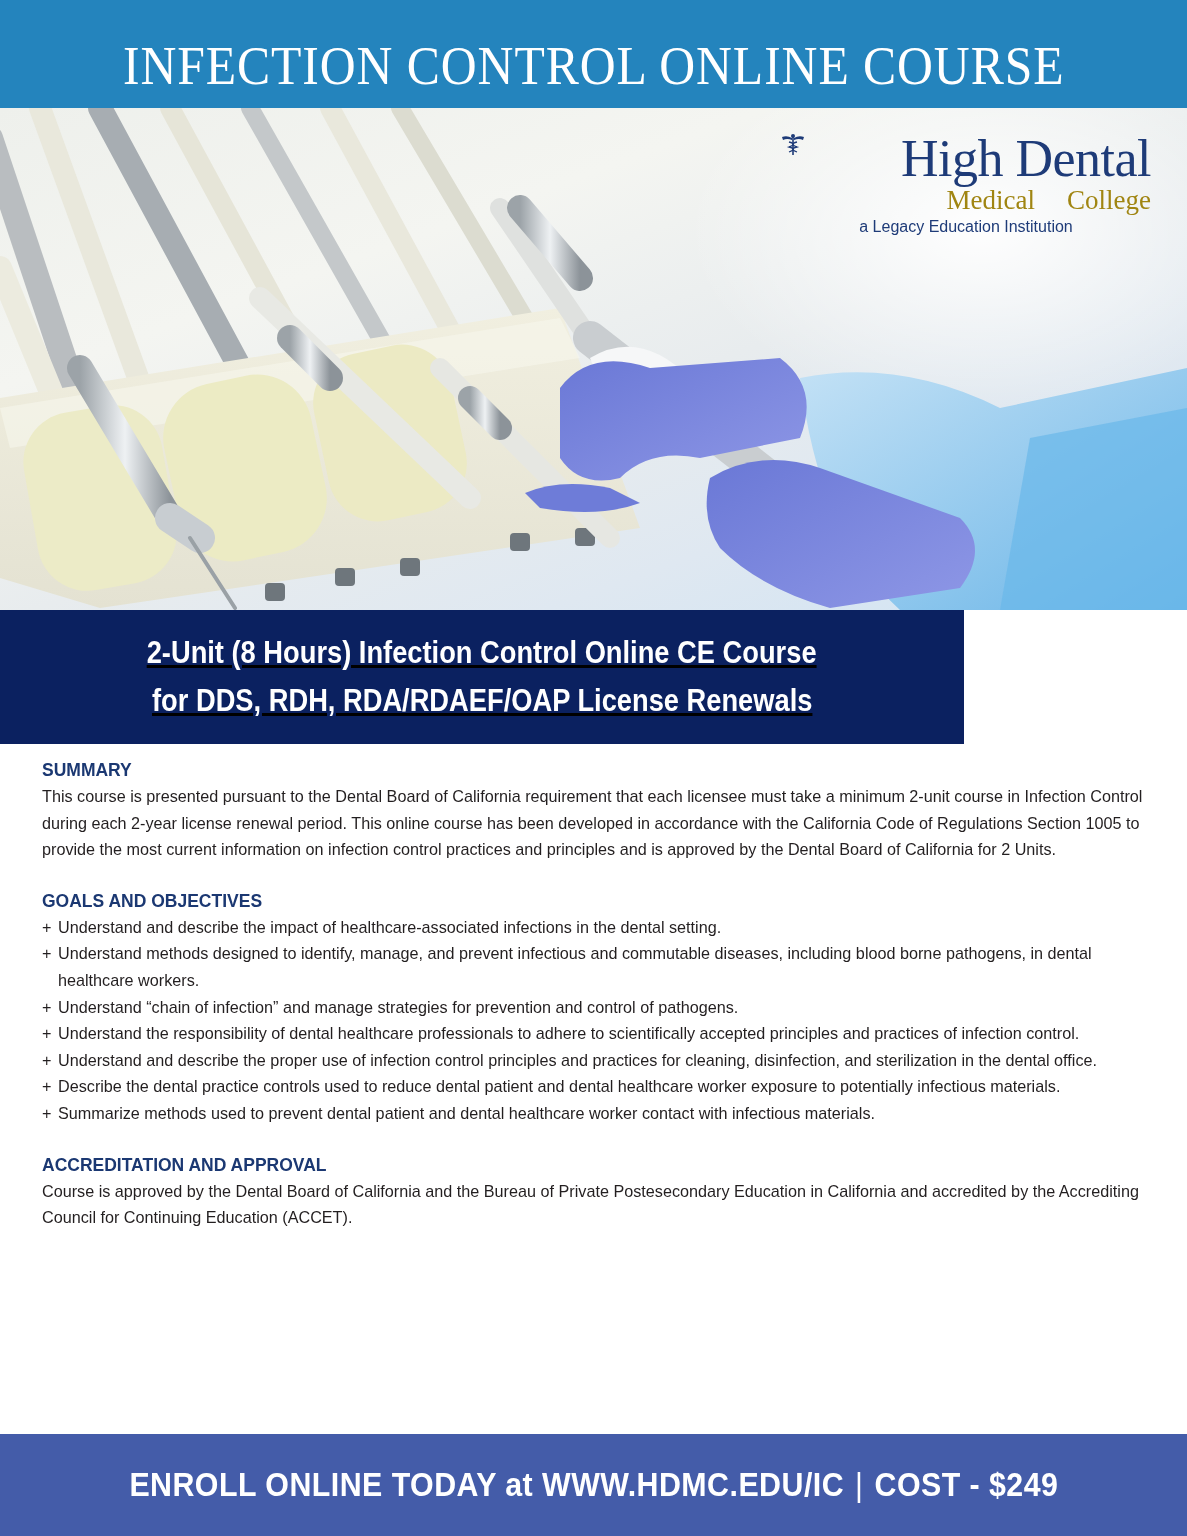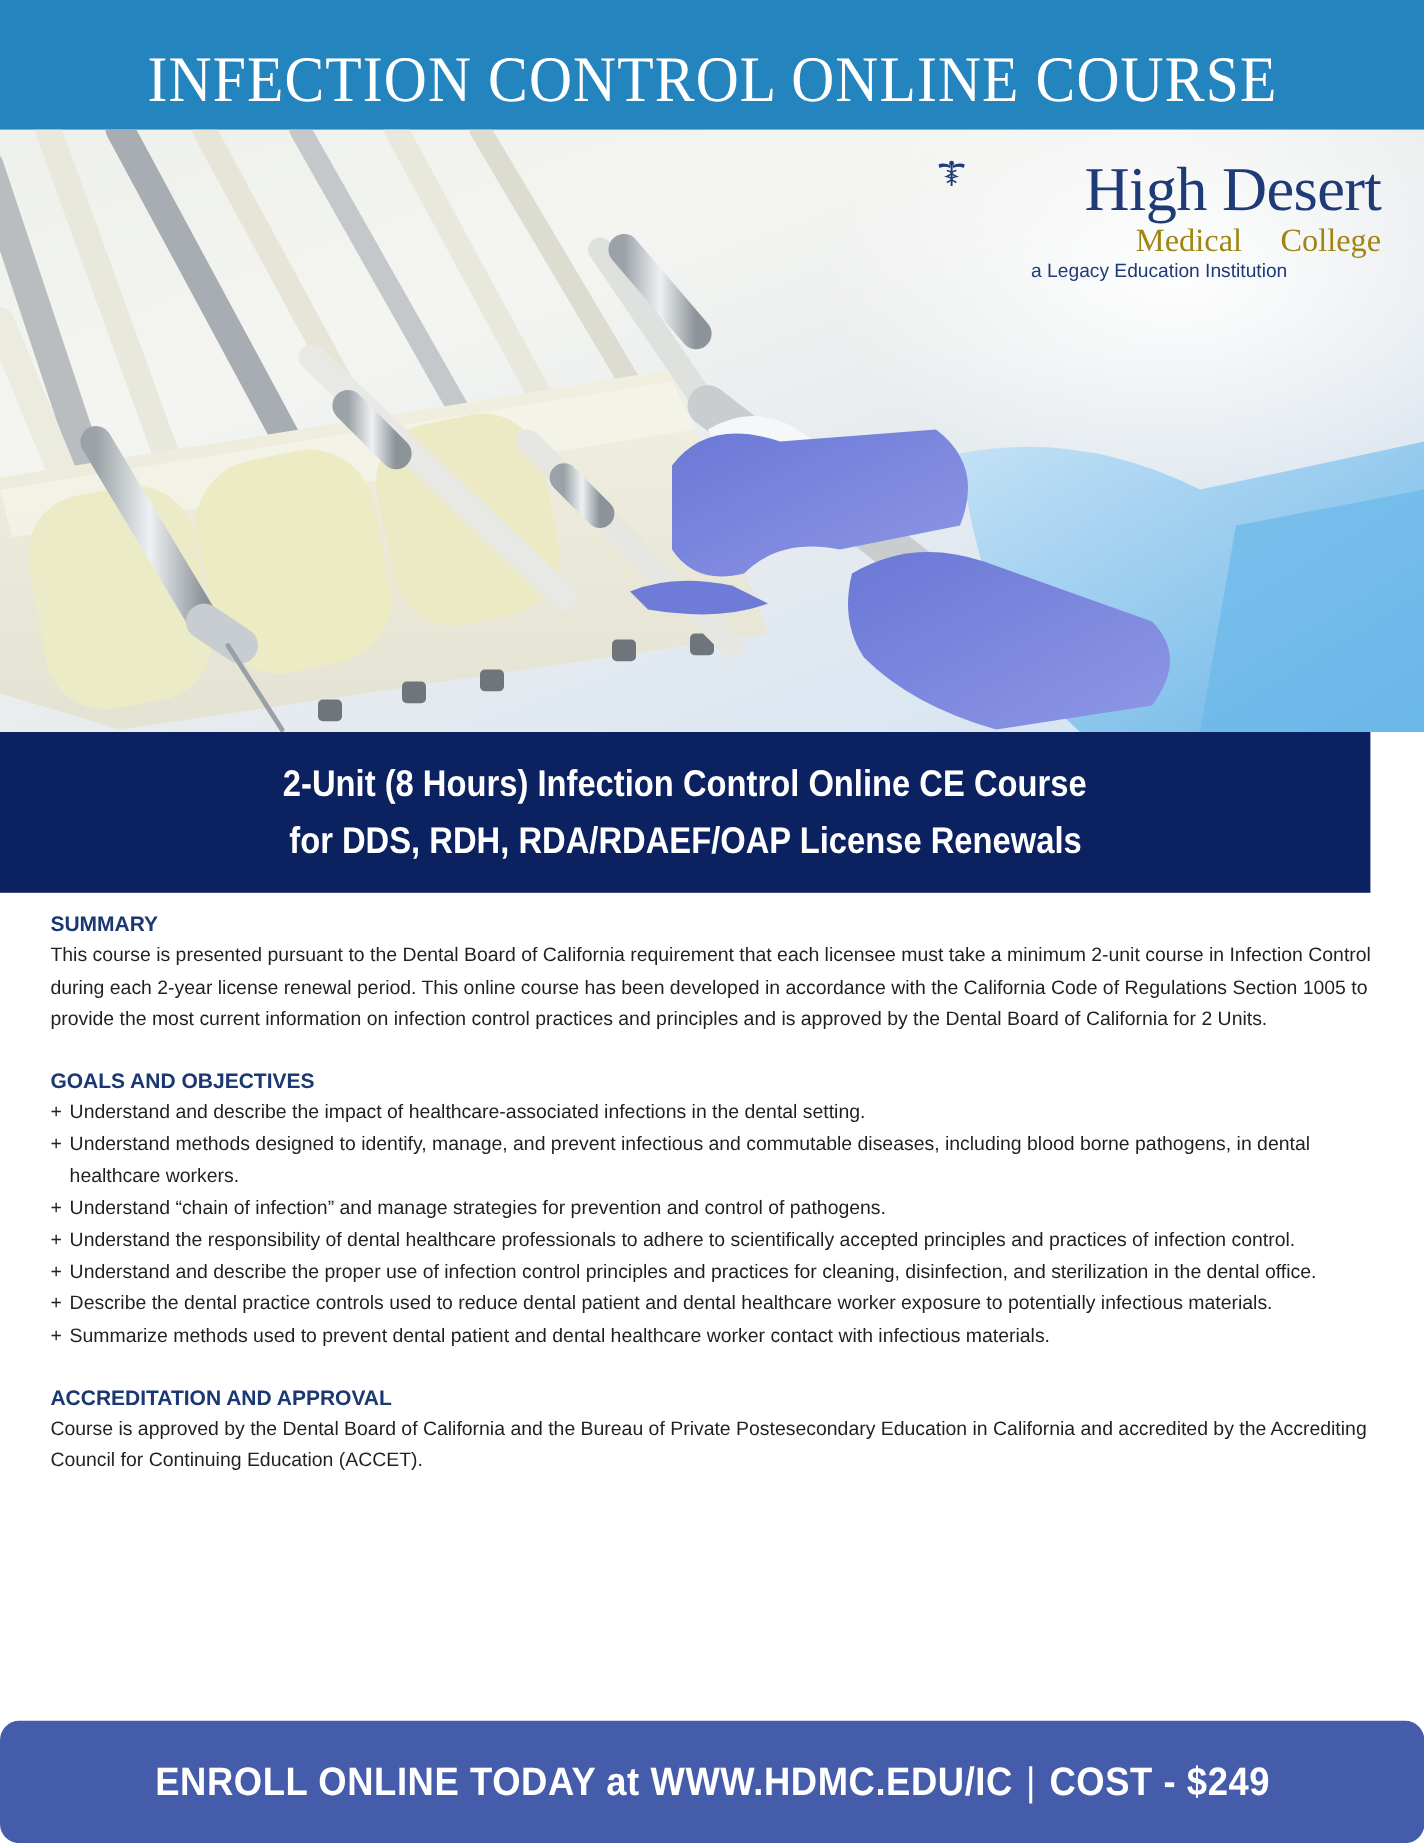--- a/index.html
+++ b/index.html
@@ -41,23 +41,23 @@
     font-family: "Liberation Serif", "DejaVu Serif", serif;
     color: #a08512; font-size: 27px; line-height: 28px;
     display: flex; justify-content: flex-end; align-items: center; gap: 4px;
   }
   .logo-sub .caduceus { display: inline-block; width: 24px; height: 24px; }
   .logo-tag {
     color: #1e3b78; font-size: 16px; line-height: 22px; margin-top: 2px; text-align: center;
   }
 
   .sub-banner {
-    position: absolute; left: 0; top: 610px; width: 1142px; height: 134px;
+    position: absolute; left: 0; top: 610px; width: 964px; height: 134px;
     background: #0b2160;
-    display: flex; flex-direction: column; align-items: center; justify-content: center;
+    display: flex; flex-direction: column; align-items: center; justify-content: center; text-decoration: underline;
   }
   .sub-banner .line {
     color: #ffffff; font-weight: bold; font-size: 31px; line-height: 48px;
     transform: scaleX(0.88); white-space: nowrap;
   }
 
   .content {
     position: absolute; left: 42px; top: 757px; width: 1120px;
     color: #231f20; font-size: 16.2px; line-height: 26.6px;
   }
@@ -65,21 +65,21 @@
   .section h2 {
     color: #1b3872; font-size: 17.5px; font-weight: bold; line-height: 26px;
   }
   .section p { white-space: normal; }
   .goals li { list-style: none; padding-left: 16px; text-indent: -16px; }
   .goals li .plus { display: inline-block; width: 16px; text-indent: 0; }
 
   .bottom-banner {
     position: absolute; left: 0; top: 1434px; width: 1187px; height: 102px;
     background: #445ca9;
-    display: flex; align-items: center; justify-content: center; border-radius: 16px;
+    display: flex; align-items: center; justify-content: center;
   }
   .bottom-banner .cta {
     color: #ffffff; font-weight: bold; font-size: 33px; letter-spacing: 0.5px;
     white-space: nowrap; transform: scaleX(0.92);
   }
   .bottom-banner .cta .sep { display: inline-block; margin: 0 12px; font-weight: normal; }
 </style>
 </head>
 <body>
 
@@ -153,21 +153,21 @@
     <path d="M590 230 L860 440" stroke="#c9cdd0" stroke-width="34" stroke-linecap="round"></path>
 
     <path d="M590 250 Q640 220 690 270 L680 340 Q640 330 610 300 Z" fill="#f6f7f8"></path>
 
     <path d="M560 280 Q590 240 650 260 L780 250 Q820 280 800 330 L700 350 Q650 340 620 370 Q580 380 560 350 Z" fill="url(#glove)"></path>
     <path d="M525 385 Q560 370 610 380 L640 395 Q600 410 540 400 Z" fill="#6e7cd8"></path>
     <path d="M710 370 Q760 340 820 360 L960 410 Q990 440 960 480 L830 500 Q760 480 720 440 Q700 410 710 370 Z" fill="url(#glove)"></path>
   </svg>
 
   <div class="logo">
-    <div class="logo-main">High Desert</div>
+    <div class="logo-main">High Dental</div>
     <div class="logo-sub">
       <span>Medical</span>
       <span class="caduceus">
         <svg width="24" height="24" viewBox="0 0 24 24">
           <path d="M1 5 Q6 3 11 6 L11 8 Q6 6 2 8 Z M23 5 Q18 3 13 6 L13 8 Q18 6 22 8 Z" fill="#1e3b78"></path>
           <circle cx="12" cy="4" r="2" fill="#1e3b78"></circle>
           <rect x="11.2" y="5" width="1.6" height="18" fill="#1e3b78"></rect>
           <path d="M8 10 Q16 12 8 15 Q16 17 8 20 M16 10 Q8 12 16 15 Q8 17 16 20" stroke="#1e3b78" stroke-width="1.3" fill="none"></path>
         </svg>
       </span>

